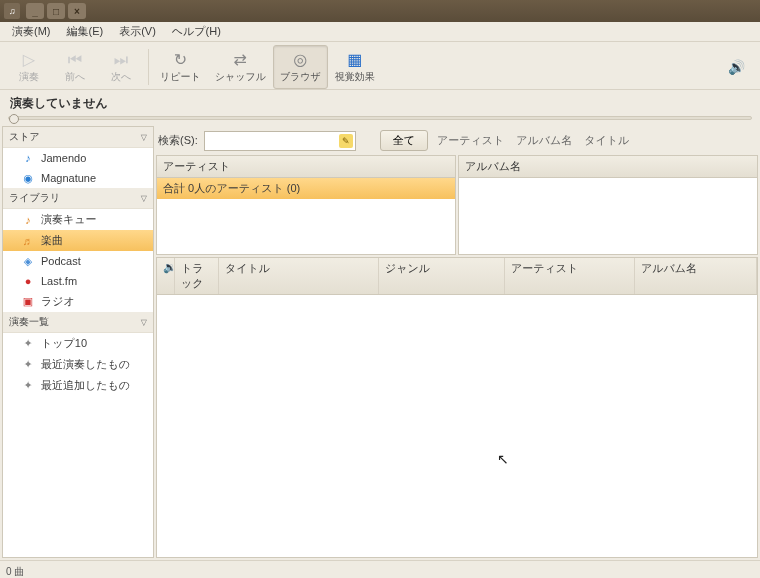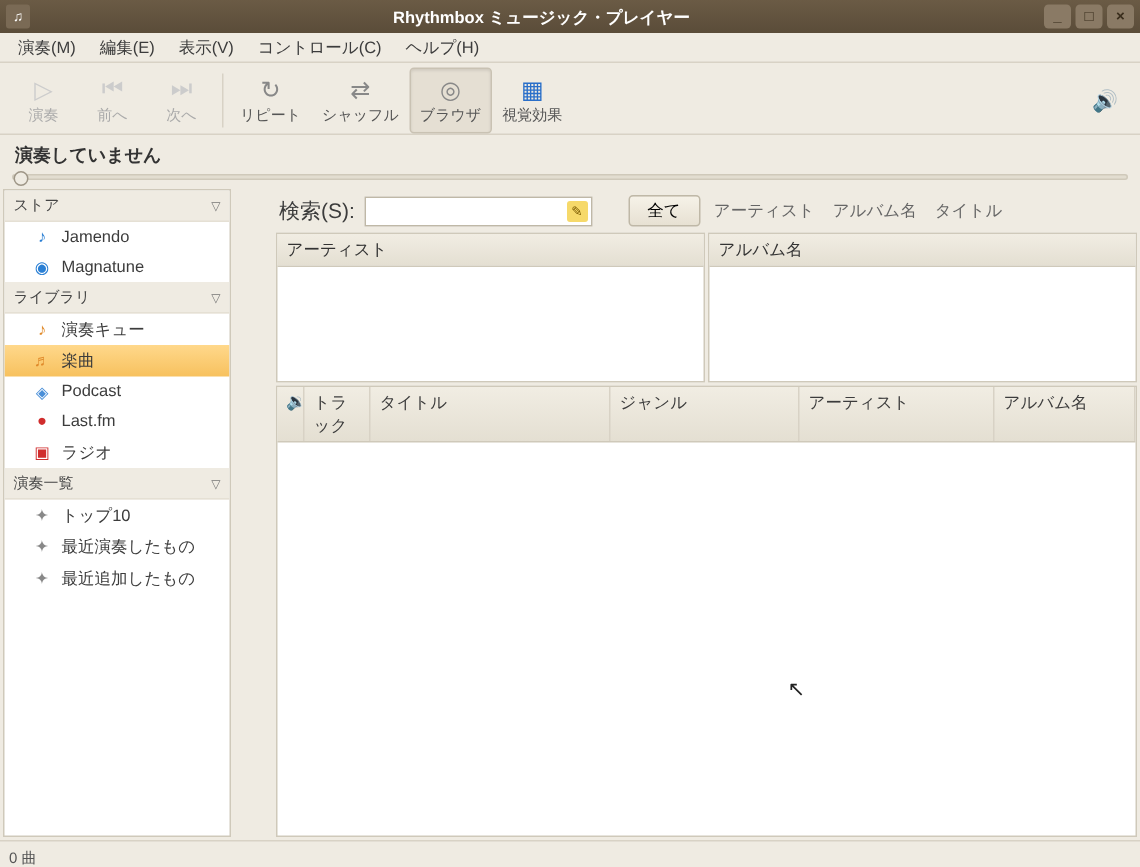--- a/index.html
+++ b/index.html
@@ -18,30 +18,30 @@
 .tbtn .ticon { font-size: 16px; height: 20px; display: flex; align-items: center; color: #888; }
 .tbtn.disabled .ticon { color: #ccc; }
 .tbtn .ticon.color-blue { color: #2a6fc9; }
 .toolbar .sep { width: 1px; height: 36px; background: #d8d2c5; margin: 0 4px; }
 .toolbar .spacer { flex: 1; }
 .vol-icon { font-size: 14px; color: #777; padding-right: 8px; cursor: pointer; }
 .nowplaying { padding: 5px 10px 4px 10px; font-weight: bold; font-size: 12px; color: #333; }
 .progress { height: 8px; padding: 0 8px 4px 8px; display: flex; align-items: center; }
 .progress .track { flex: 1; height: 4px; background: #e2ddd0; border: 1px solid #cfc9ba; border-radius: 2px; position: relative; }
 .progress .knob { position: absolute; left: 0; top: -3px; width: 10px; height: 10px; background: #efebe2; border: 1px solid #9e9687; border-radius: 5px; }
-.maincontent { flex: 1; display: flex; min-height: 0; gap: 28px; }
+.maincontent { flex: 1; display: flex; min-height: 0; }
 .sidebar { width: 152px; background: #fff; border: 1px solid #cfc9ba; margin: 2px 0 2px 2px; display: flex; flex-direction: column; overflow: auto; }
 .sb-header { background: #efebe2; padding: 3px 6px; font-size: 10px; color: #444; border-bottom: 1px solid #e5e0d4; display: flex; align-items: center; }
 .sb-header .exp { margin-left: auto; font-size: 8px; color: #777; }
 .sb-item { padding: 3px 6px 3px 18px; display: flex; align-items: center; gap: 6px; cursor: pointer; }
 .sb-item.selected { background: linear-gradient(#ffd88b, #f7c15e); }
 .sb-icon { width: 14px; height: 14px; display: inline-flex; align-items: center; justify-content: center; font-size: 11px; }
 .rightpane { flex: 1; display: flex; flex-direction: column; margin: 2px 2px 2px 2px; min-width: 0; }
 .searchbar { display: flex; align-items: center; gap: 6px; padding: 4px 2px; }
-.searchbar label { font-size: 14px; }
+.searchbar label { font-size: 11px; }
 .searchbar input { flex: 0 0 240px; height: 20px; border: 1px solid #bfb8a7; background: #fff; padding: 0 4px; font-size: 11px; }
 .searchbar .inputwrap { position: relative; }
 .searchbar .clearicon { position: absolute; right: 3px; top: 3px; width: 14px; height: 14px; background: #f6d96a; border-radius: 2px; font-size: 9px; display: flex; align-items: center; justify-content: center; color: #7a5a00; cursor: pointer; }
 .searchbar .btn { padding: 2px 12px; border: 1px solid #bfb8a7; background: linear-gradient(#f6f2e8,#e7e1d3); border-radius: 3px; cursor: pointer; font-size: 11px; }
 .searchbar .filterlabel { color: #666; padding: 0 3px; cursor: pointer; font-size: 11px; }
 .browser { display: flex; gap: 2px; height: 100px; }
 .browsercol { flex: 1; border: 1px solid #cfc9ba; background: #fff; display: flex; flex-direction: column; min-width: 0; }
 .colheader { background: linear-gradient(#f1ede3,#e4dfd2); border-bottom: 1px solid #cfc9ba; padding: 3px 6px; font-size: 11px; color: #333; }
 .colrow { padding: 3px 6px; font-size: 11px; }
 .colrow.selected { background: linear-gradient(#ffd88b, #f7c15e); }
@@ -57,33 +57,31 @@
 .th-time { width: 54px; border-right: none !important; }
 .trackbody { flex: 1; position: relative; }
 .cursor { position: absolute; left: 340px; top: 156px; font-size: 14px; color: #222; pointer-events: none; }
 .statusbar { height: 18px; background: #efebe2; border-top: 1px solid #d8d2c5; padding: 4px 6px; font-size: 10px; color: #555; }
 </style>
 </head>
 <body>
 
 <div class="titlebar">
   <div class="icon">♫</div>
-  <div class="title">Rhythmbox ミュージック・プレイヤー</div>
   <div class="winbtns">
     <div class="winbtn">_</div>
     <div class="winbtn">□</div>
     <div class="winbtn">×</div>
   </div>
 </div>
 
 <div class="menubar">
   <div class="menu">演奏(M)</div>
   <div class="menu">編集(E)</div>
   <div class="menu">表示(V)</div>
-  <div class="menu">コントロール(C)</div>
   <div class="menu">ヘルプ(H)</div>
 </div>
 
 <div class="toolbar">
   <div class="tbtn disabled">
     <span class="ticon">▷</span>
     <span>演奏</span>
   </div>
   <div class="tbtn disabled">
     <span class="ticon">⏮</span>
@@ -179,20 +177,21 @@
       <span style="width:12px"></span>
       <button class="btn">全て</button>
       <span class="filterlabel">アーティスト</span>
       <span class="filterlabel">アルバム名</span>
       <span class="filterlabel">タイトル</span>
     </div>
 
     <div class="browser">
       <div class="browsercol">
         <div class="colheader">アーティスト</div>
+        <div class="colrow selected">合計 0人のアーティスト (0)</div>
       </div>
       <div class="browsercol">
         <div class="colheader">アルバム名</div>
       </div>
     </div>
 
     <div class="tracklist">
       <div class="trackheader">
         <div class="th th-speaker">🔉</div>
         <div class="th th-track">トラック</div>

